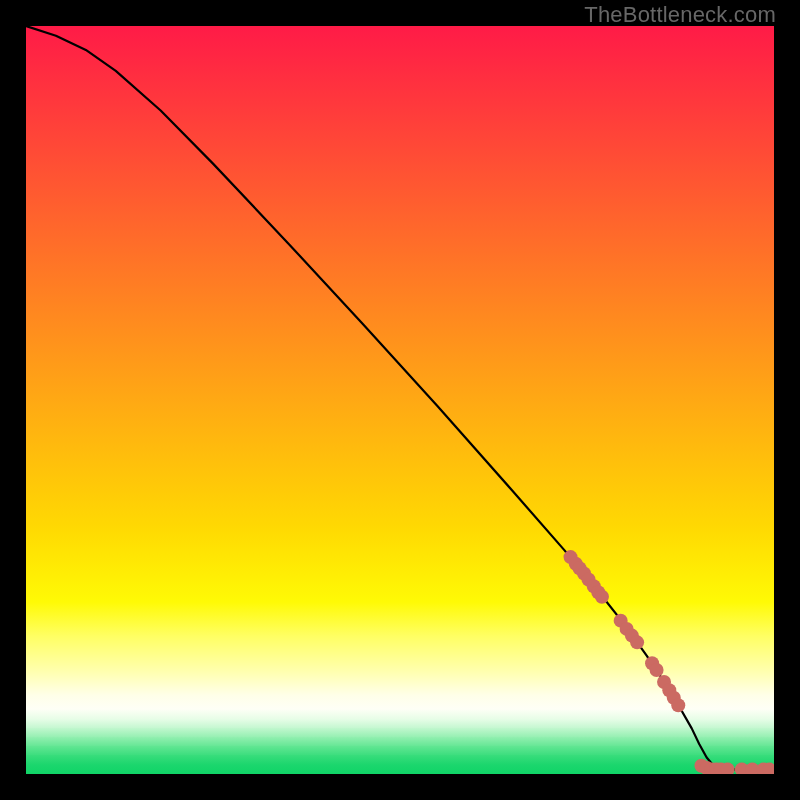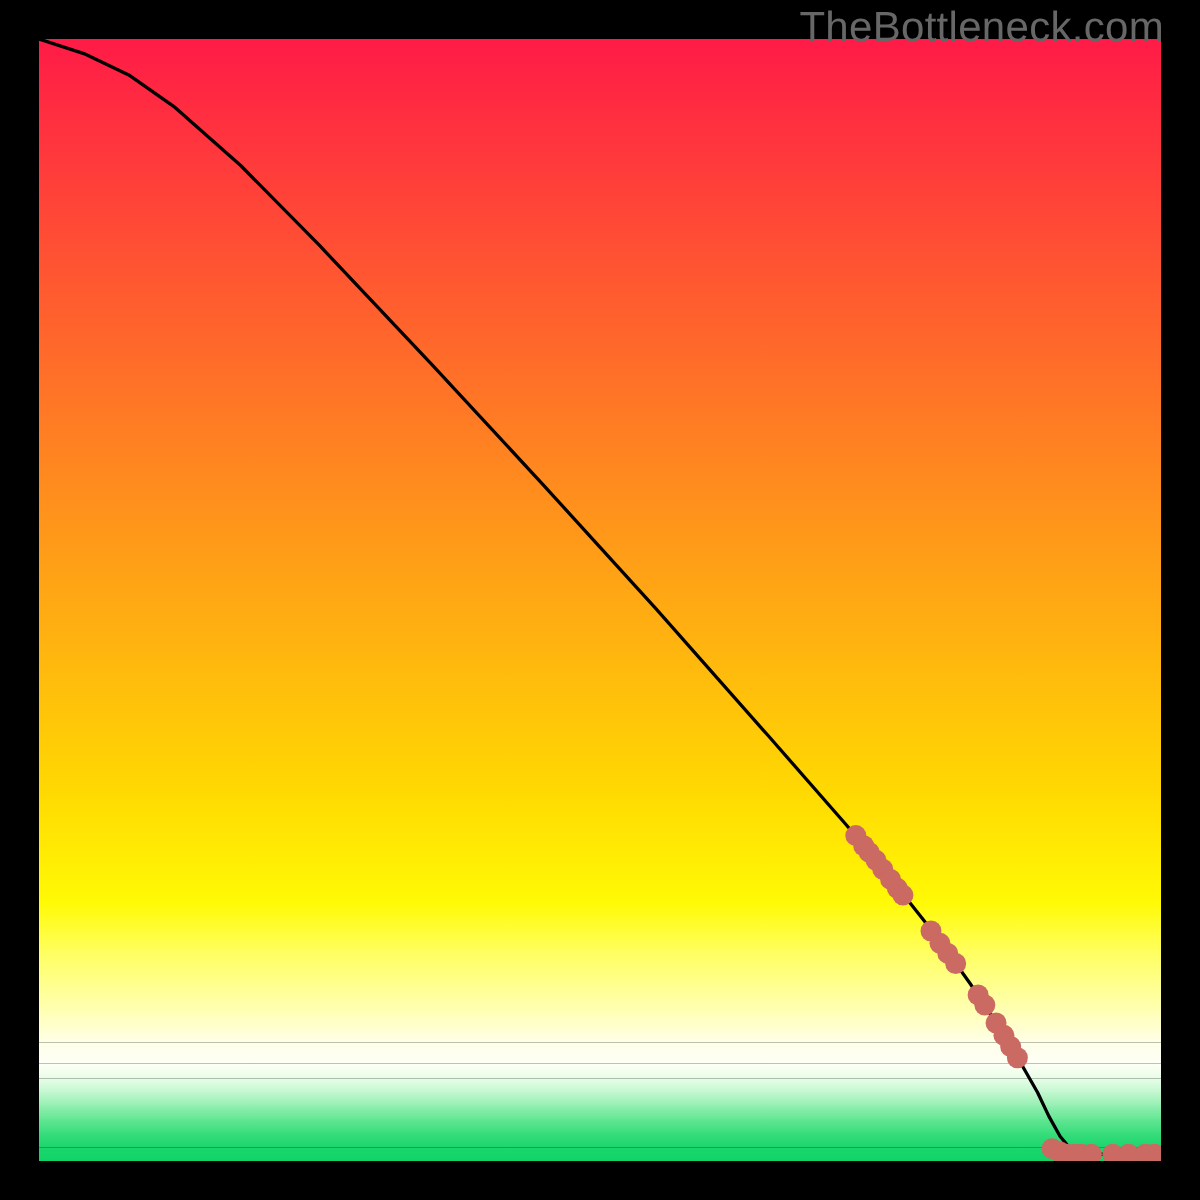--- a/index.html
+++ b/index.html
@@ -17,21 +17,21 @@
     top: 0;
     width: 800px;
     height: 800px;
     background: #000;
   }
   .watermark {
     position: absolute;
     top: 2px;
     right: 24px;
     color: #676767;
-    font-size: 28px;
+    font-size: 22px;
     font-weight: 400;
     letter-spacing: 0.2px;
     z-index: 50;
   }
   .plot {
     position: absolute;
     left: 26px;
     top: 26px;
     width: 748px;
     height: 748px;

